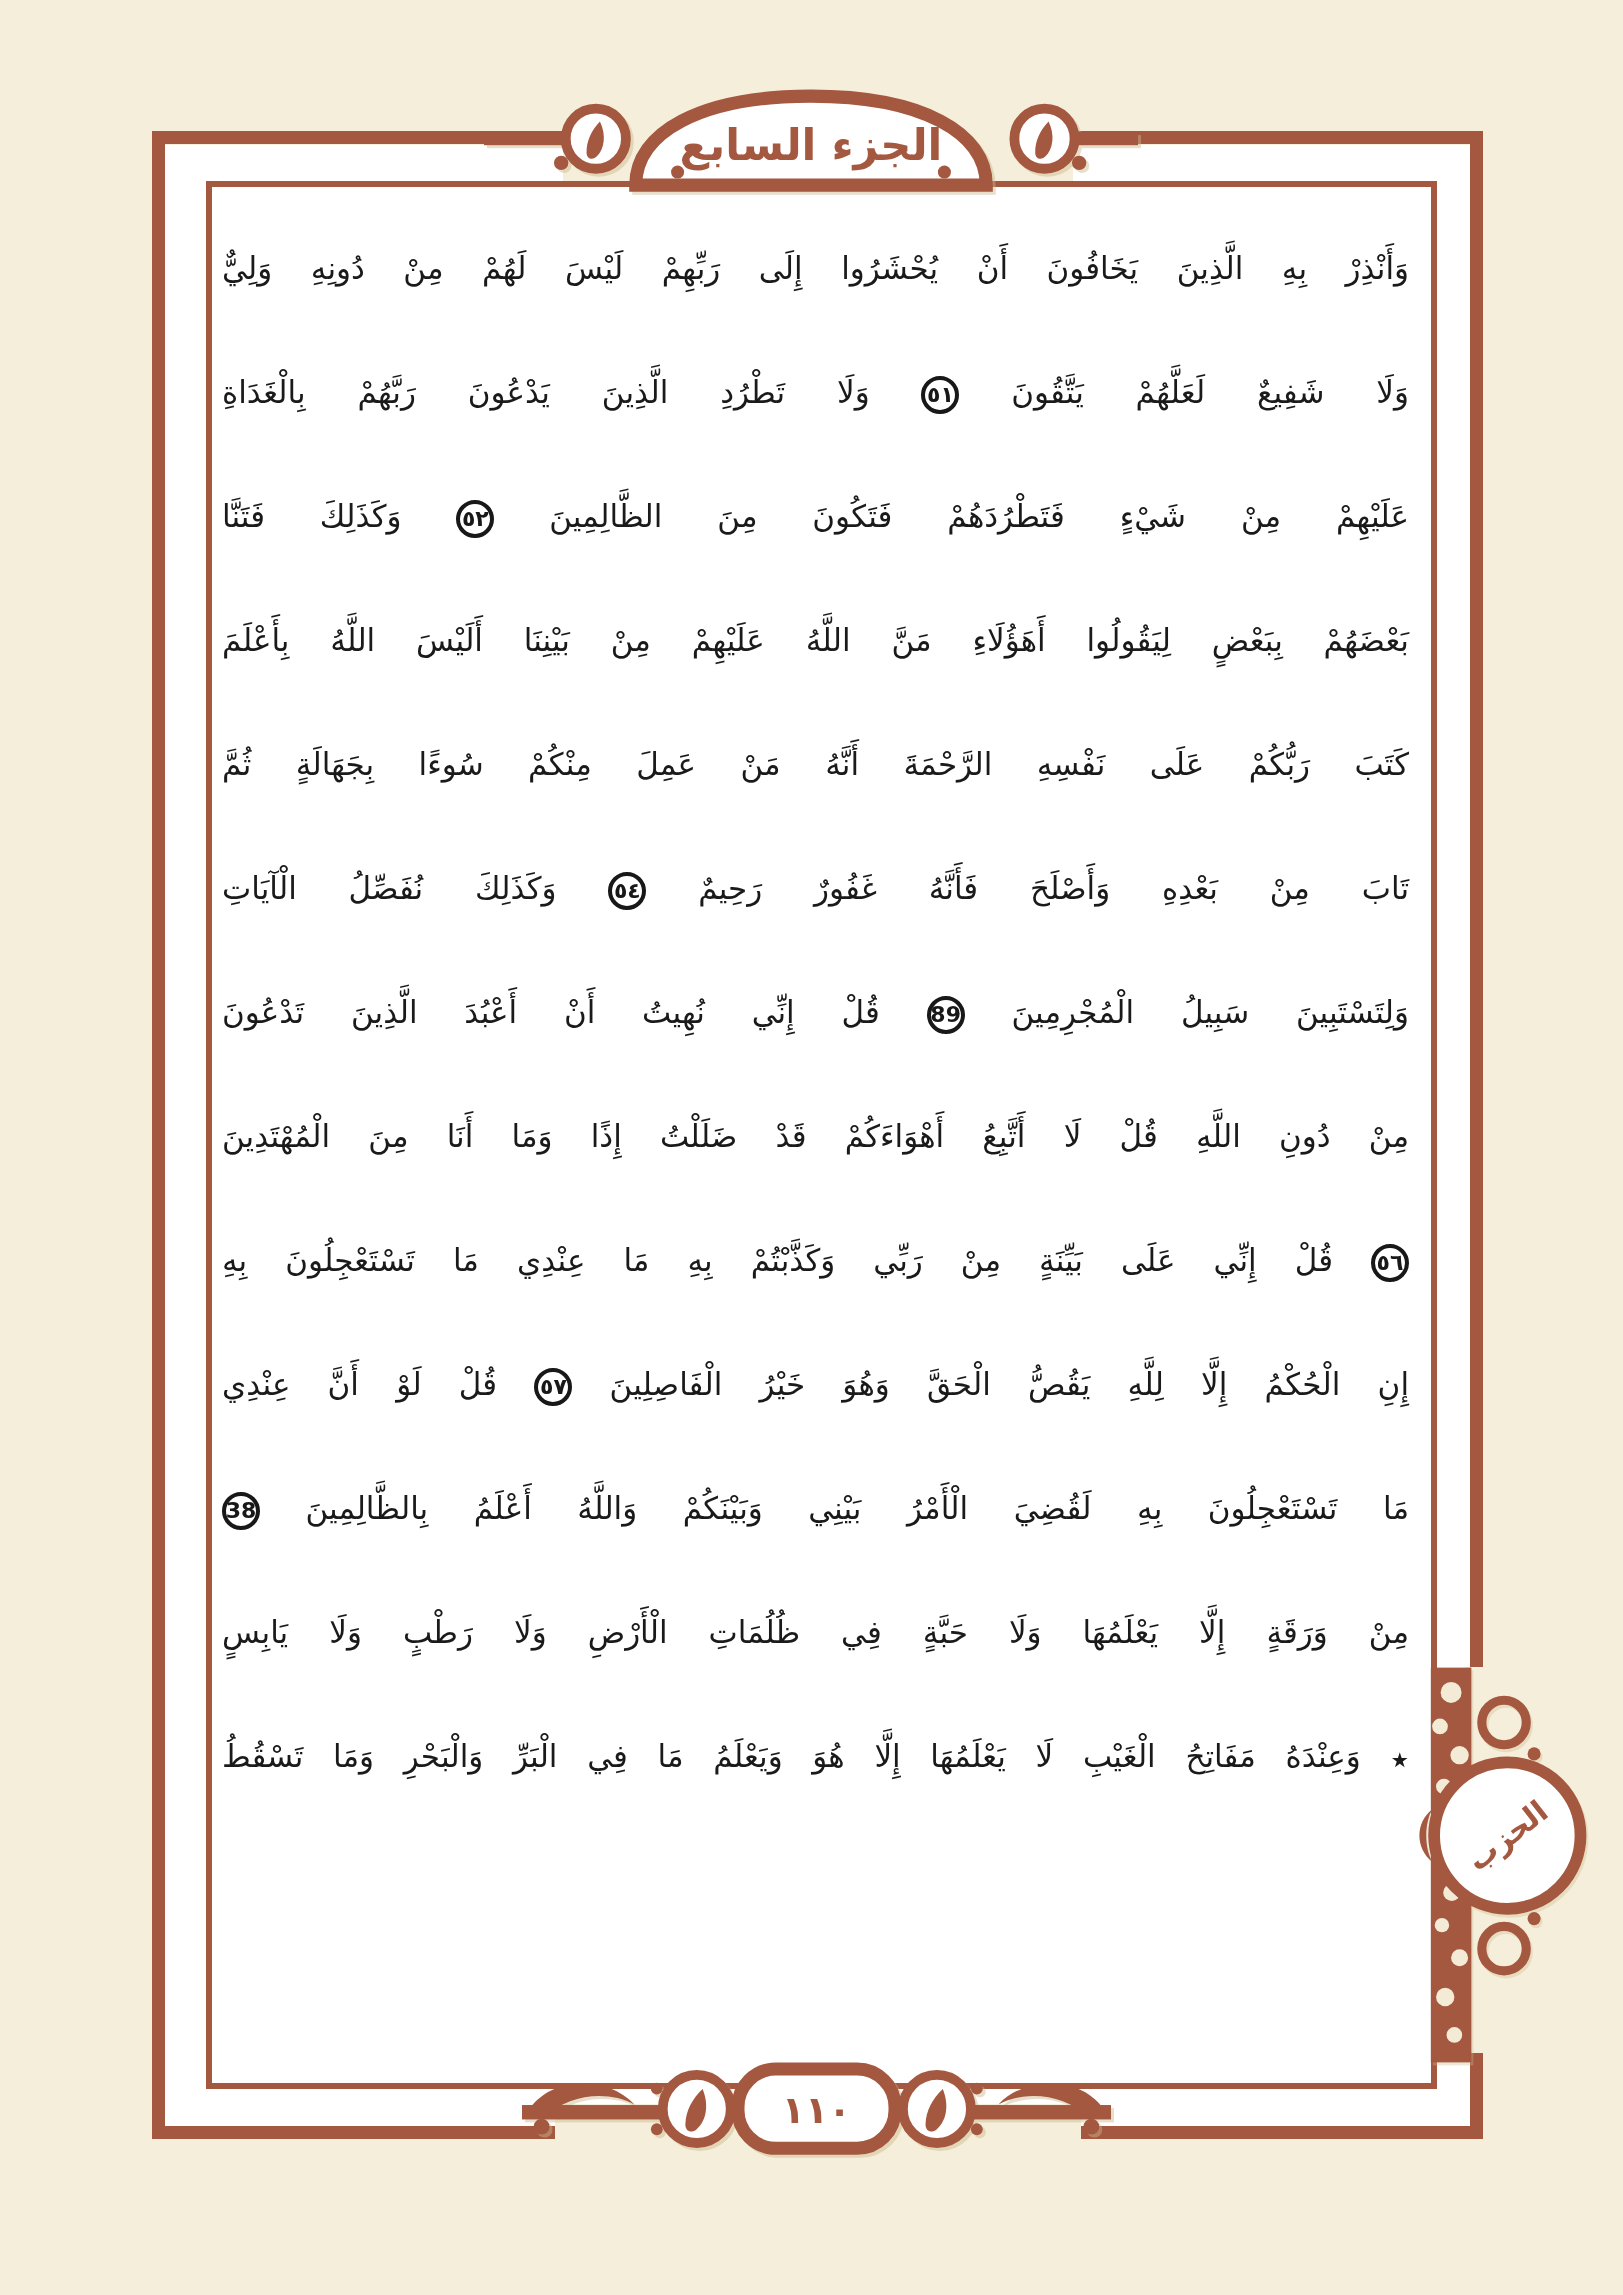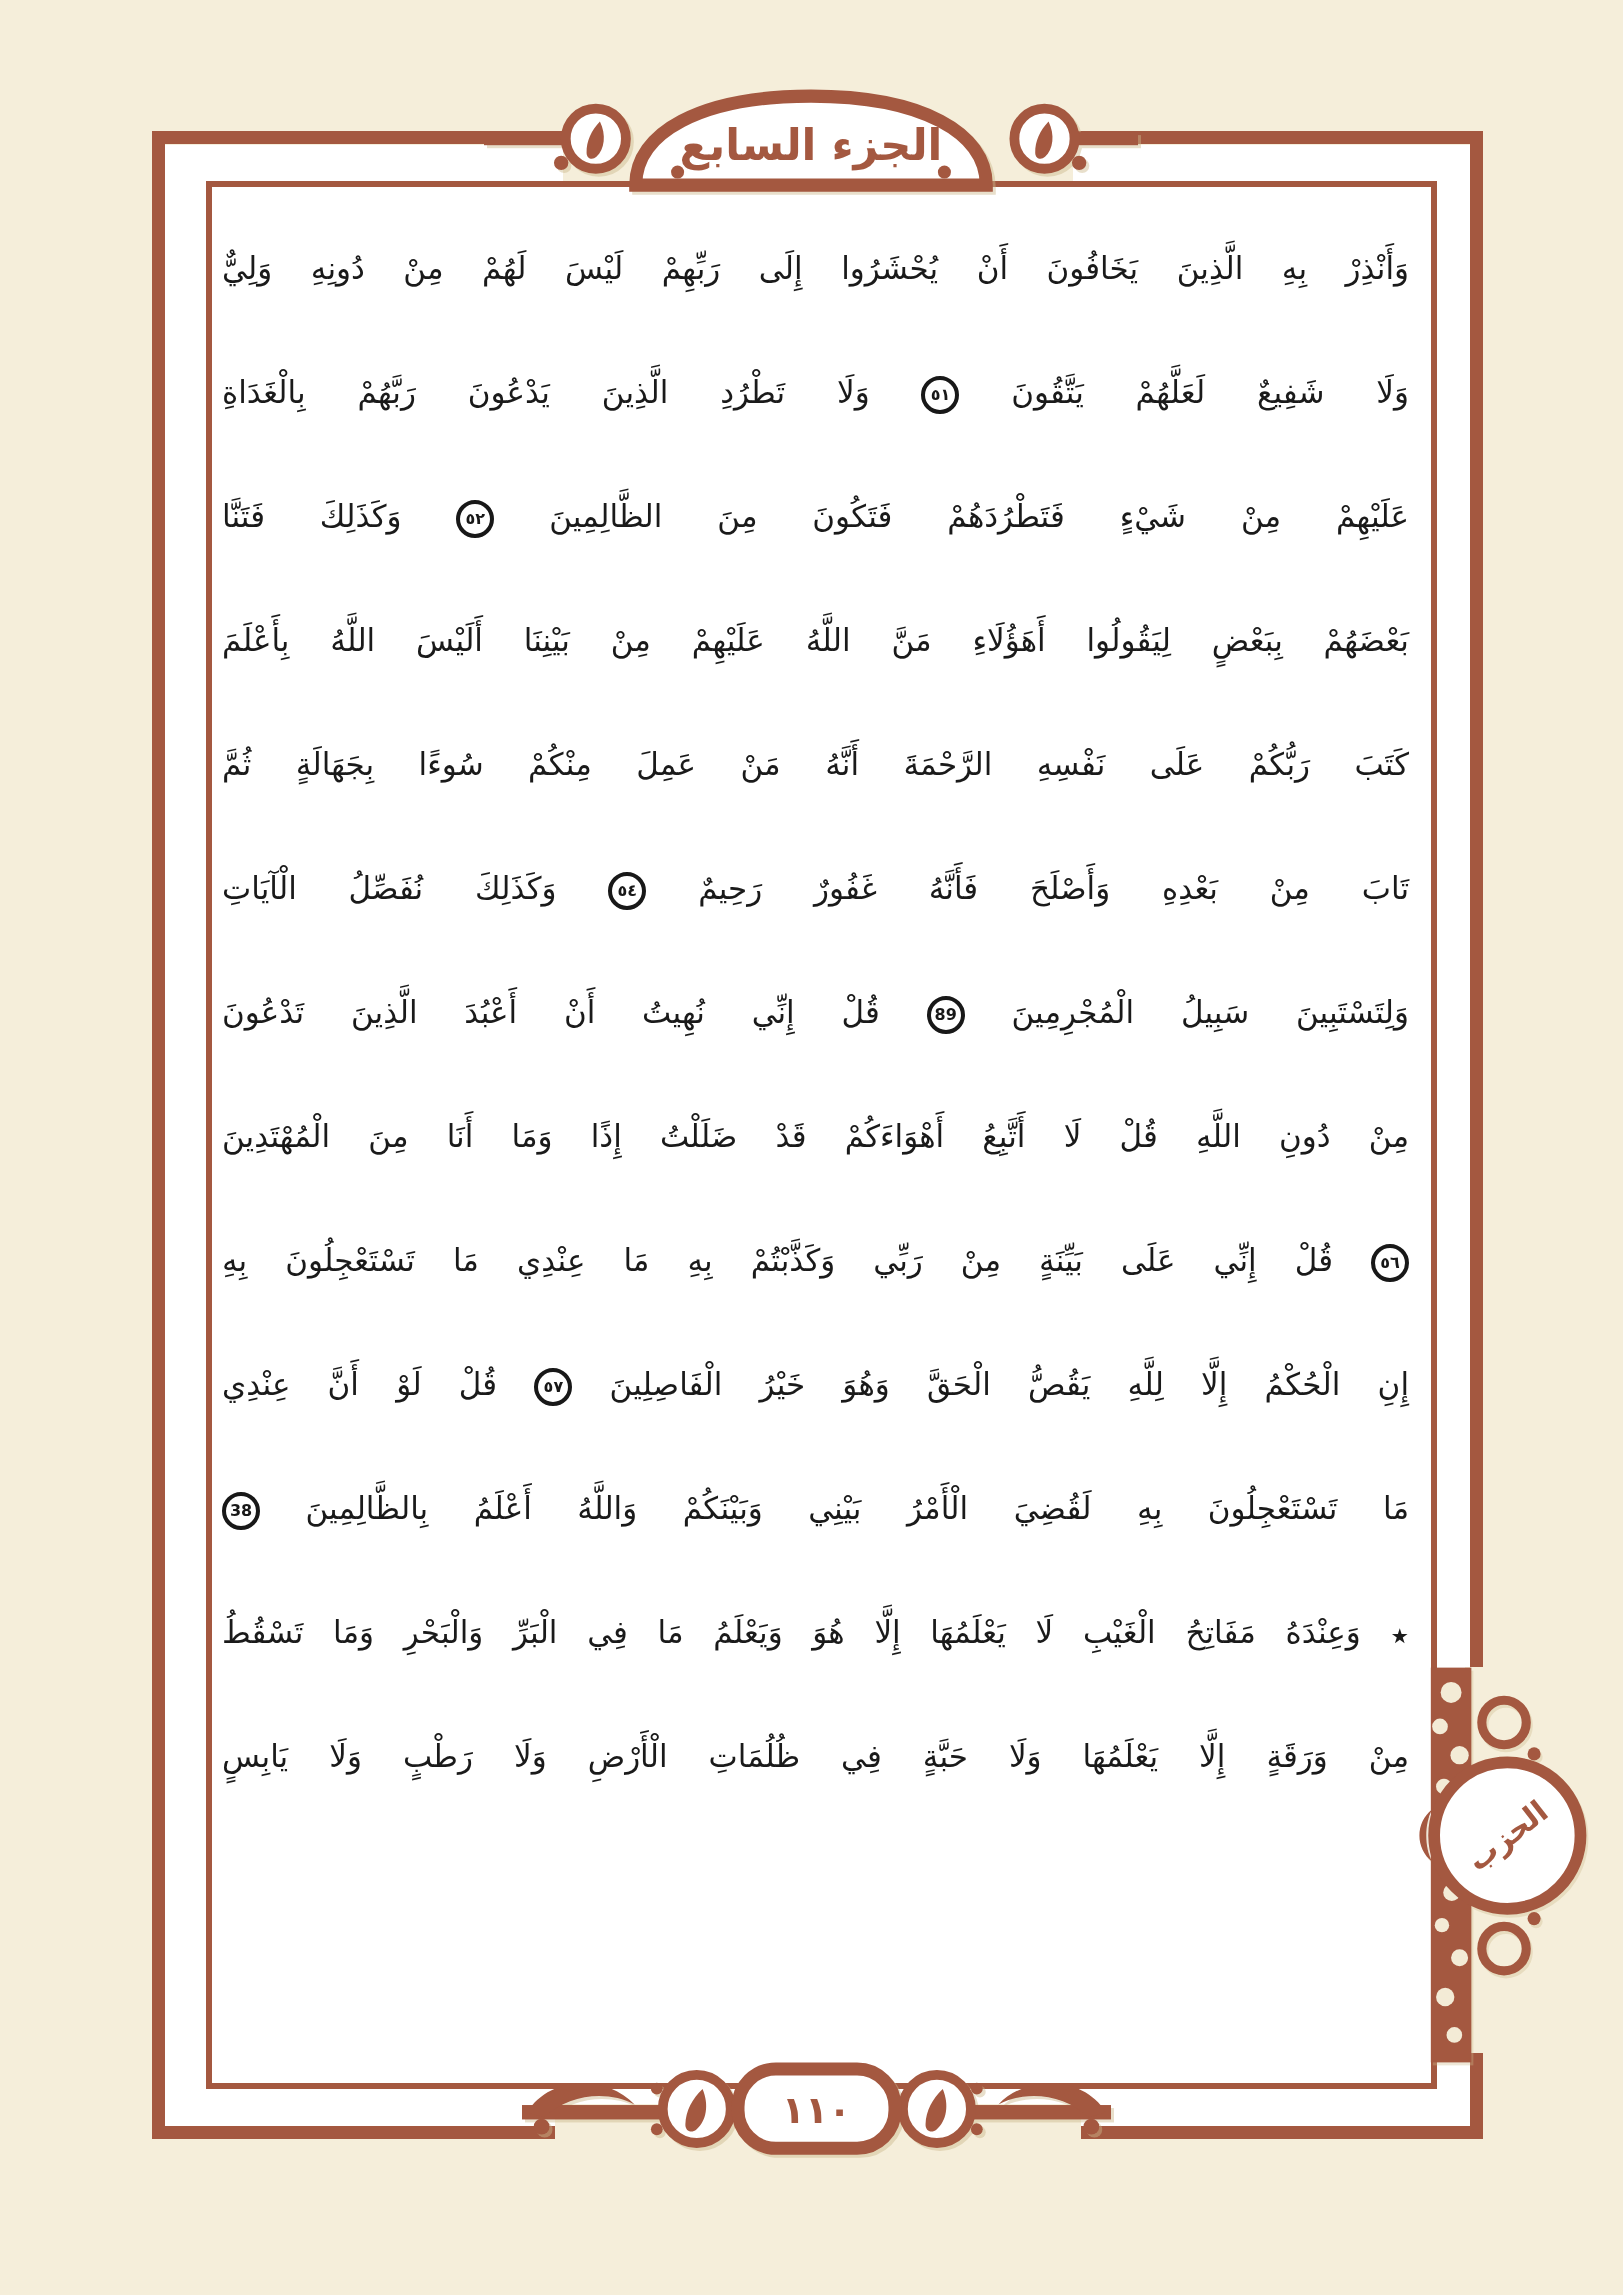--- a/index.html
+++ b/index.html
@@ -42,21 +42,21 @@
     height:124px;line-height:124px;font-size:31px;
     white-space:nowrap;
     text-align:justify;text-align-last:justify;text-justify:inter-word;
   }
   .seg{letter-spacing:0.7px;}
   .ayah-marker{
     display:inline-flex;align-items:center;justify-content:center;
     width:38px;height:38px;box-sizing:border-box;
     border:4.6px solid #181818;border-radius:50%;
     background:var(--paper);color:#181818;
-    font-size:16px;font-weight:bold;line-height:1;
+    font-size:22px;font-weight:bold;line-height:1;
     vertical-align:middle;
   }
   .hizb-star{font-size:34px;font-weight:bold;vertical-align:middle;}
 </style>
 </head>
 <body>
 
 <div class="page">
 
   <div class="white-fill"></div>
@@ -139,18 +139,18 @@
       <div class="line"><span class="seg">وَلَا شَفِيعٌ لَعَلَّهُمْ يَتَّقُونَ</span> <span class="ayah-marker">٥١</span> <span class="seg">وَلَا تَطْرُدِ الَّذِينَ يَدْعُونَ رَبَّهُمْ بِالْغَدَاةِ</span></div>
       <div class="line"><span class="seg">عَلَيْهِمْ مِنْ شَيْءٍ فَتَطْرُدَهُمْ فَتَكُونَ مِنَ الظَّالِمِينَ</span> <span class="ayah-marker">٥٢</span> <span class="seg">وَكَذَلِكَ فَتَنَّا</span></div>
       <div class="line"><span class="seg">بَعْضَهُمْ بِبَعْضٍ لِيَقُولُوا أَهَؤُلَاءِ مَنَّ اللَّهُ عَلَيْهِمْ مِنْ بَيْنِنَا أَلَيْسَ اللَّهُ بِأَعْلَمَ</span></div>
       <div class="line"><span class="seg">كَتَبَ رَبُّكُمْ عَلَى نَفْسِهِ الرَّحْمَةَ أَنَّهُ مَنْ عَمِلَ مِنْكُمْ سُوءًا بِجَهَالَةٍ ثُمَّ</span></div>
       <div class="line"><span class="seg">تَابَ مِنْ بَعْدِهِ وَأَصْلَحَ فَأَنَّهُ غَفُورٌ رَحِيمٌ</span> <span class="ayah-marker">٥٤</span> <span class="seg">وَكَذَلِكَ نُفَصِّلُ الْآيَاتِ</span></div>
       <div class="line"><span class="seg">وَلِتَسْتَبِينَ سَبِيلُ الْمُجْرِمِينَ</span> <span class="ayah-marker">89</span> <span class="seg">قُلْ إِنِّي نُهِيتُ أَنْ أَعْبُدَ الَّذِينَ تَدْعُونَ</span></div>
       <div class="line"><span class="seg">مِنْ دُونِ اللَّهِ قُلْ لَا أَتَّبِعُ أَهْوَاءَكُمْ قَدْ ضَلَلْتُ إِذًا وَمَا أَنَا مِنَ الْمُهْتَدِينَ</span></div>
       <div class="line"><span class="ayah-marker">٥٦</span> <span class="seg">قُلْ إِنِّي عَلَى بَيِّنَةٍ مِنْ رَبِّي وَكَذَّبْتُمْ بِهِ مَا عِنْدِي مَا تَسْتَعْجِلُونَ بِهِ</span></div>
       <div class="line"><span class="seg">إِنِ الْحُكْمُ إِلَّا لِلَّهِ يَقُصُّ الْحَقَّ وَهُوَ خَيْرُ الْفَاصِلِينَ</span> <span class="ayah-marker">٥٧</span> <span class="seg">قُلْ لَوْ أَنَّ عِنْدِي</span></div>
       <div class="line"><span class="seg">مَا تَسْتَعْجِلُونَ بِهِ لَقُضِيَ الْأَمْرُ بَيْنِي وَبَيْنَكُمْ وَاللَّهُ أَعْلَمُ بِالظَّالِمِينَ</span> <span class="ayah-marker">38</span></div>
+      <div class="line"><span class="seg">مِنْ وَرَقَةٍ إِلَّا يَعْلَمُهَا وَلَا حَبَّةٍ فِي ظُلُمَاتِ الْأَرْضِ وَلَا رَطْبٍ وَلَا يَابِسٍ</span></div>
       <div class="line"><span class="hizb-star">٭</span> <span class="seg">وَعِنْدَهُ مَفَاتِحُ الْغَيْبِ لَا يَعْلَمُهَا إِلَّا هُوَ وَيَعْلَمُ مَا فِي الْبَرِّ وَالْبَحْرِ وَمَا تَسْقُطُ</span></div>
-      <div class="line"><span class="seg">مِنْ وَرَقَةٍ إِلَّا يَعْلَمُهَا وَلَا حَبَّةٍ فِي ظُلُمَاتِ الْأَرْضِ وَلَا رَطْبٍ وَلَا يَابِسٍ</span></div>
     </div>
 
 </div>
 
 
 </body></html>

